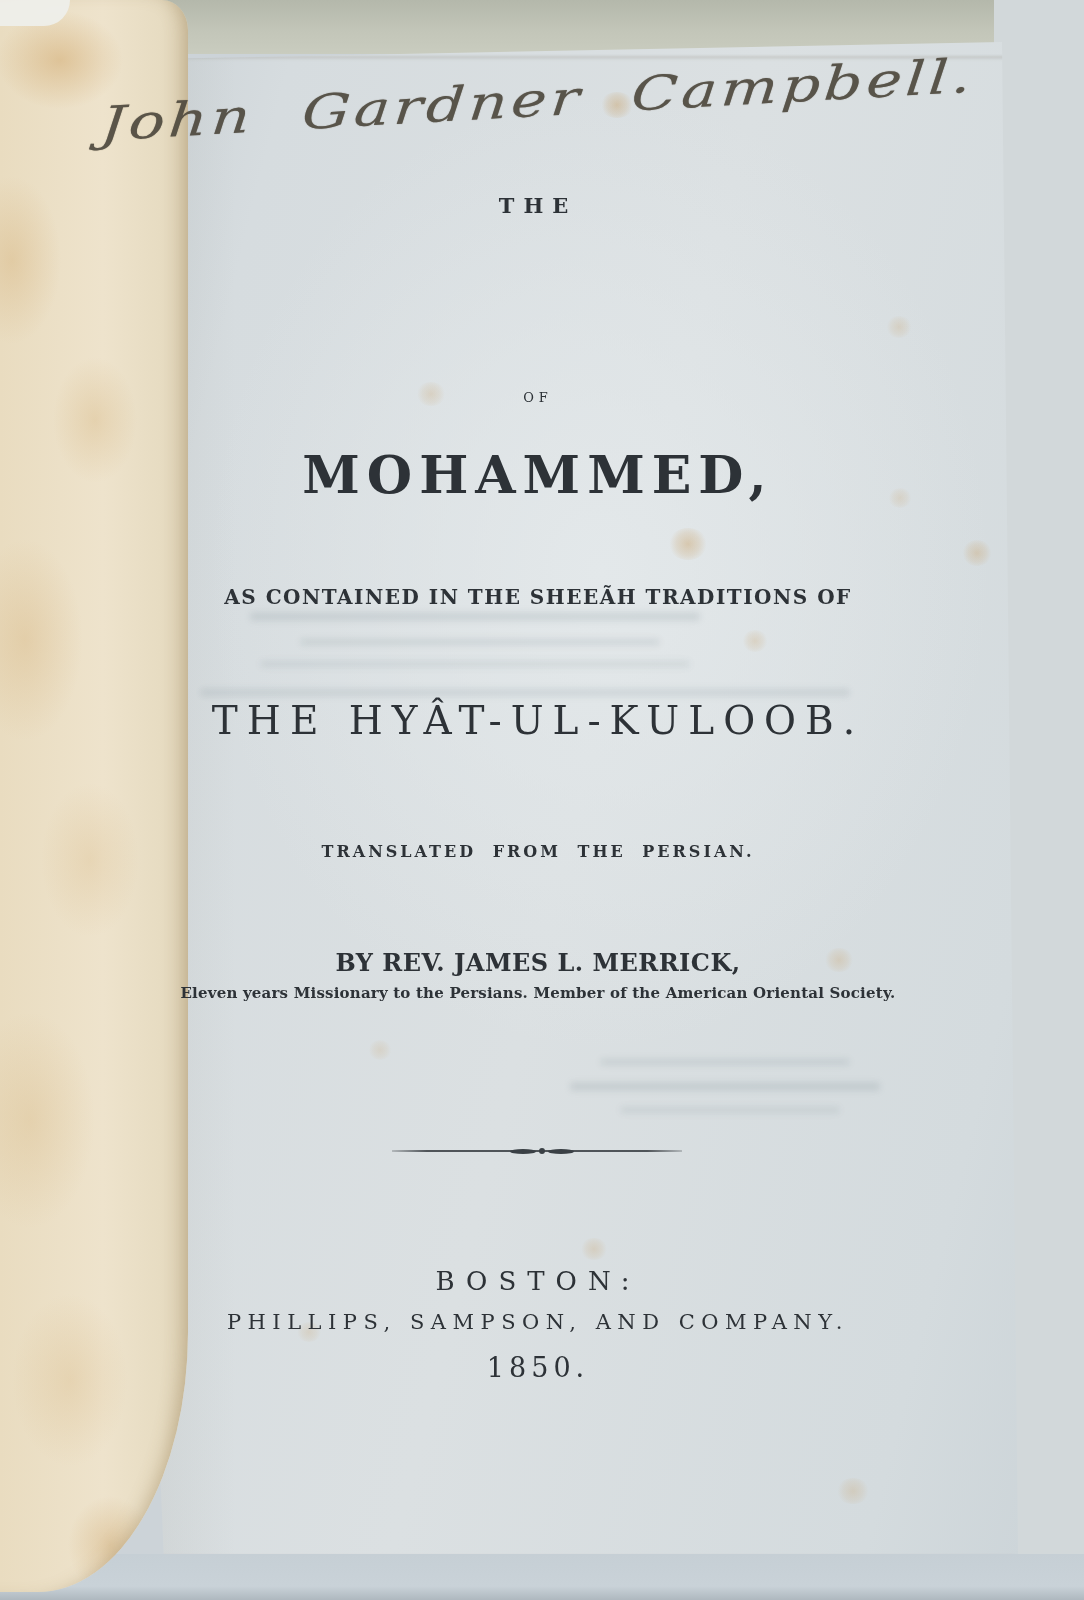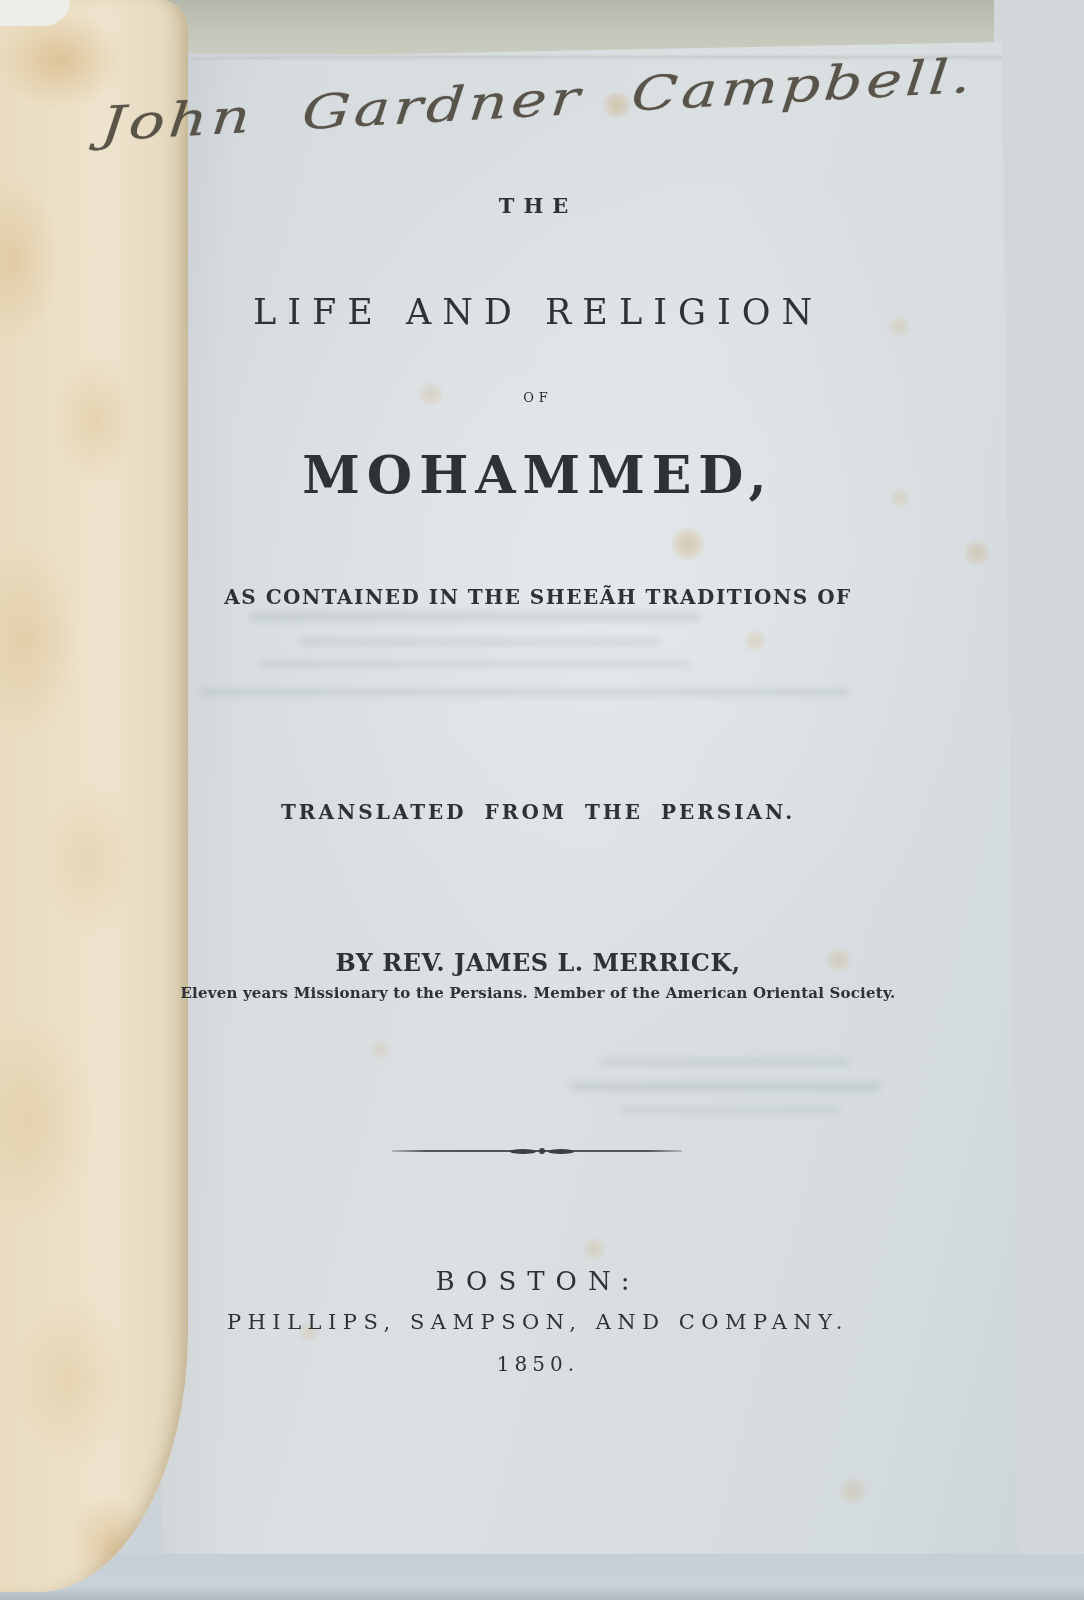--- a/index.html
+++ b/index.html
@@ -48,26 +48,26 @@
   .tline{position:absolute;left:70px;right:78px;text-align:center;white-space:nowrap;}
   .inscription{top:72px;font-size:47px;font-style:italic;color:#4e493e;
     transform:rotate(-3.2deg) skewX(-8deg) scaleX(1.28);transform-origin:50% 50%;
     letter-spacing:3px;word-spacing:20px;text-shadow:0 0 1px rgba(70,60,45,.55);opacity:.92;}
   .series-word{top:193px;font-size:21px;font-weight:bold;letter-spacing:9px;}
   .title1{top:292px;font-size:35px;letter-spacing:11px;}
   .of-word{top:390px;font-size:13px;font-weight:normal;letter-spacing:5px;}
   .title2{top:444px;font-size:52px;font-weight:bold;letter-spacing:7px;text-align:center;}
   .subtitle{top:585px;font-size:20px;font-weight:bold;letter-spacing:1.5px;}
   .title3{top:698px;font-size:39px;letter-spacing:9px;}
-  .translation{top:800px;font-size:20px;font-weight:bold;letter-spacing:3px;word-spacing:8px;}
+  .translation{top:842px;font-size:16px;font-weight:bold;letter-spacing:3px;word-spacing:8px;}
   .author{top:948px;font-size:25px;font-weight:bold;letter-spacing:.5px;transform:scaleX(.96);}
   .credentials{top:984px;font-size:15px;font-weight:bold;letter-spacing:.2px;}
   .city{top:1266px;font-size:26px;letter-spacing:11px;}
   .publisher{top:1310px;font-size:21px;letter-spacing:6.5px;}
-  .year{top:1352px;font-size:20px;letter-spacing:5px;}
+  .year{top:1352px;font-size:27px;letter-spacing:5px;}
   
   .rule{position:absolute;top:1146px;left:392px;width:290px;height:10px;}
   .rule .line{position:absolute;top:4px;left:0;right:0;height:1.5px;
     background:linear-gradient(90deg,rgba(60,65,70,.25),rgba(55,60,65,.85) 12%,rgba(55,60,65,.85) 88%,rgba(60,65,70,.25));}
   .rule .lens-l{position:absolute;top:2.5px;left:118px;width:26px;height:5px;border-radius:50%;background:#3a4045;}
   .rule .dot-c{position:absolute;top:2px;left:147px;width:6px;height:6px;border-radius:50%;background:#3a4045;}
   .rule .lens-r{position:absolute;top:2.5px;left:156px;width:26px;height:5px;border-radius:50%;background:#3a4045;}
   
   .ghost{position:absolute;background:rgba(96,112,124,.15);filter:blur(3px);border-radius:4px;}
   .g1{left:250px;top:612px;width:450px;height:9px;}
@@ -132,28 +132,28 @@
   <div class="fox f10"></div>
   <div class="fox f11"></div>
   <div class="fox f12"></div>
 
   <div class="text-col">
 
     <div class="tline inscription">John Gardner Campbell.</div>
 
     <div class="tline series-word">THE</div>
 
-    <div class="tline title1">LIFE AND RELIGION</div>
 
     <div class="tline of-word">OF</div>
 
     <div class="tline title2">MOHAMMED,</div>
 
     <div class="tline subtitle">AS CONTAINED IN THE SHEEÃH TRADITIONS OF</div>
 
+    <div class="tline title3">THE HYÂT-UL-KULOOB.</div>
 
     <div class="tline translation">TRANSLATED FROM THE PERSIAN.</div>
 
     <div class="tline author">BY REV. JAMES L. MERRICK,</div>
 
     <div class="tline credentials">Eleven years Missionary to the Persians.  Member of the American Oriental Society.</div>
 
     <div class="rule">
       <div class="line"></div>
       <div class="lens-l"></div>

